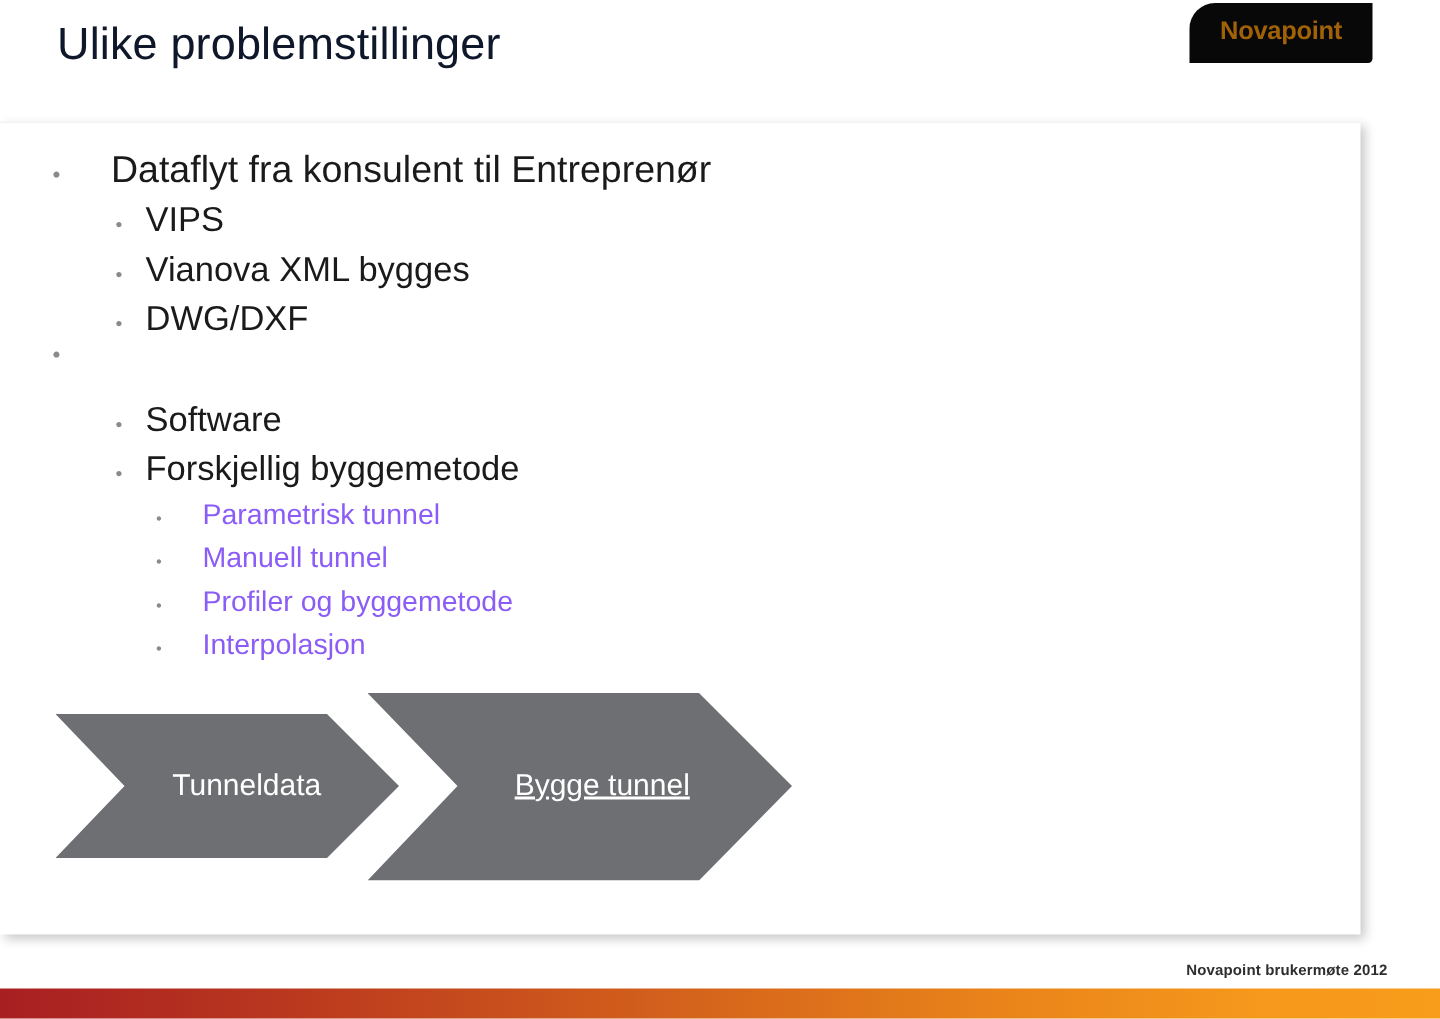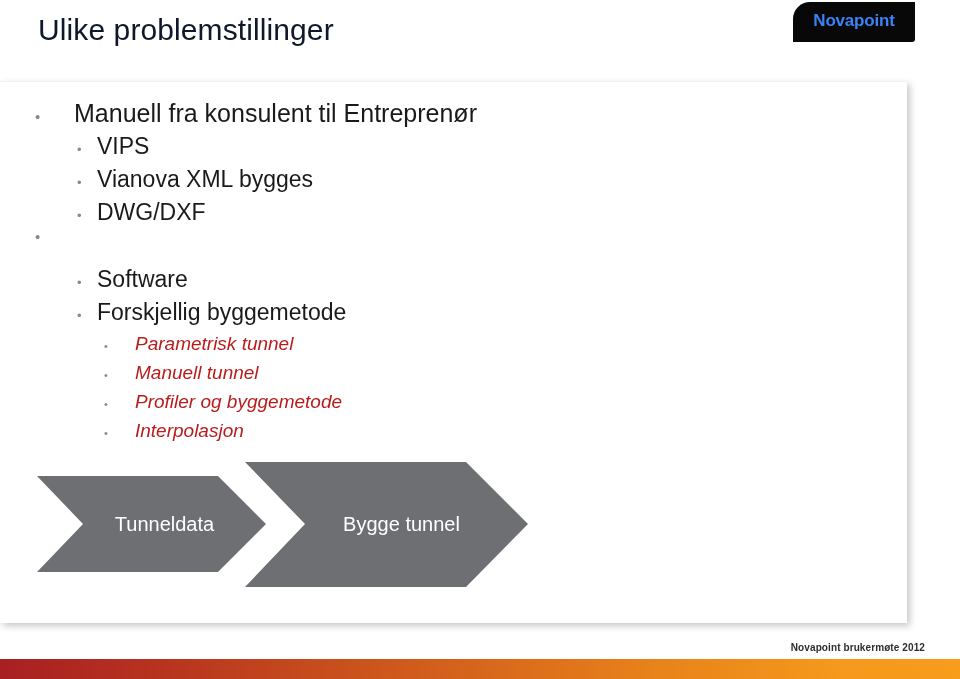--- a/index.html
+++ b/index.html
@@ -39,21 +39,21 @@
     background: #080808;
     border-top-left-radius: 17px;
     border-bottom-right-radius: 3px;
   }
   #logo .logo-text {
     position: absolute;
     left: 0;
     right: 0;
     top: 9px;
     text-align: center;
-    color: #3b82f6;
+    color: #a16207;
     font-size: 17px;
     line-height: 20px;
     font-weight: 600;
     letter-spacing: -0.2px;
   }
 
   
   #content-panel {
     position: absolute;
     left: 0px;
@@ -94,21 +94,21 @@
   .lvl1 .bullet-text { margin-left: 22px; font-size: 25px; line-height: 34px; }
 
   
   .lvl2 { height: 33px; }
   .lvl2 .bullet-dot { width: 15px; margin-left: 77px; font-size: 13px; }
   .lvl2 .bullet-text { margin-left: 5px; font-size: 23px; line-height: 33px; }
 
   
   .lvl3 { height: 29px; }
   .lvl3 .bullet-dot { width: 14px; margin-left: 104px; font-size: 11px; }
-  .lvl3 .bullet-text { margin-left: 17px; font-size: 19px; line-height: 29px; color: #b91c1c; font-style: italic; }
+  .lvl3 .bullet-text { margin-left: 17px; font-size: 19px; line-height: 29px; color: #8b5cf6; }
 
   
   #process-diagram {
     position: absolute;
     left: 0;
     top: 375px;
     width: 752px;
     height: 140px;
   }
   .chevron-wrap { position: absolute; }
@@ -118,21 +118,21 @@
     left: 0; right: 0;
     text-align: center;
     color: #ffffff;
     font-size: 20px;
     line-height: 24px;
     white-space: nowrap;
   }
   #chevron-1 { left: 37px; top: 19px; width: 229px; height: 96px; }
   #chevron-1 .chevron-label { top: 36px; padding-left: 26px; }
   #chevron-2 { left: 245px; top: 5px; width: 283px; height: 125px; }
-  #chevron-2 .chevron-label { top: 50px; padding-left: 30px; }
+  #chevron-2 .chevron-label { top: 50px; padding-left: 30px; text-decoration: underline; }
 
   
   #footer-note {
     position: absolute;
     right: 35px;
     top: 641px;
     font-size: 10px;
     line-height: 14px;
     font-weight: bold;
     color: #2e2e2e;
@@ -156,21 +156,21 @@
 <div id="logo">
   <div class="logo-text">Novapoint</div>
 </div>
 
 <div id="content-panel">
 
   <div id="bullet-list">
 
     <div class="bullet-row lvl1">
       <span class="bullet-dot">•</span>
-      <span class="bullet-text">Manuell fra konsulent til Entreprenør</span>
+      <span class="bullet-text">Dataflyt fra konsulent til Entreprenør</span>
     </div>
 
     <div class="bullet-row lvl2">
       <span class="bullet-dot">•</span>
       <span class="bullet-text">VIPS</span>
     </div>
 
     <div class="bullet-row lvl2">
       <span class="bullet-dot">•</span>
       <span class="bullet-text">Vianova XML bygges</span>

